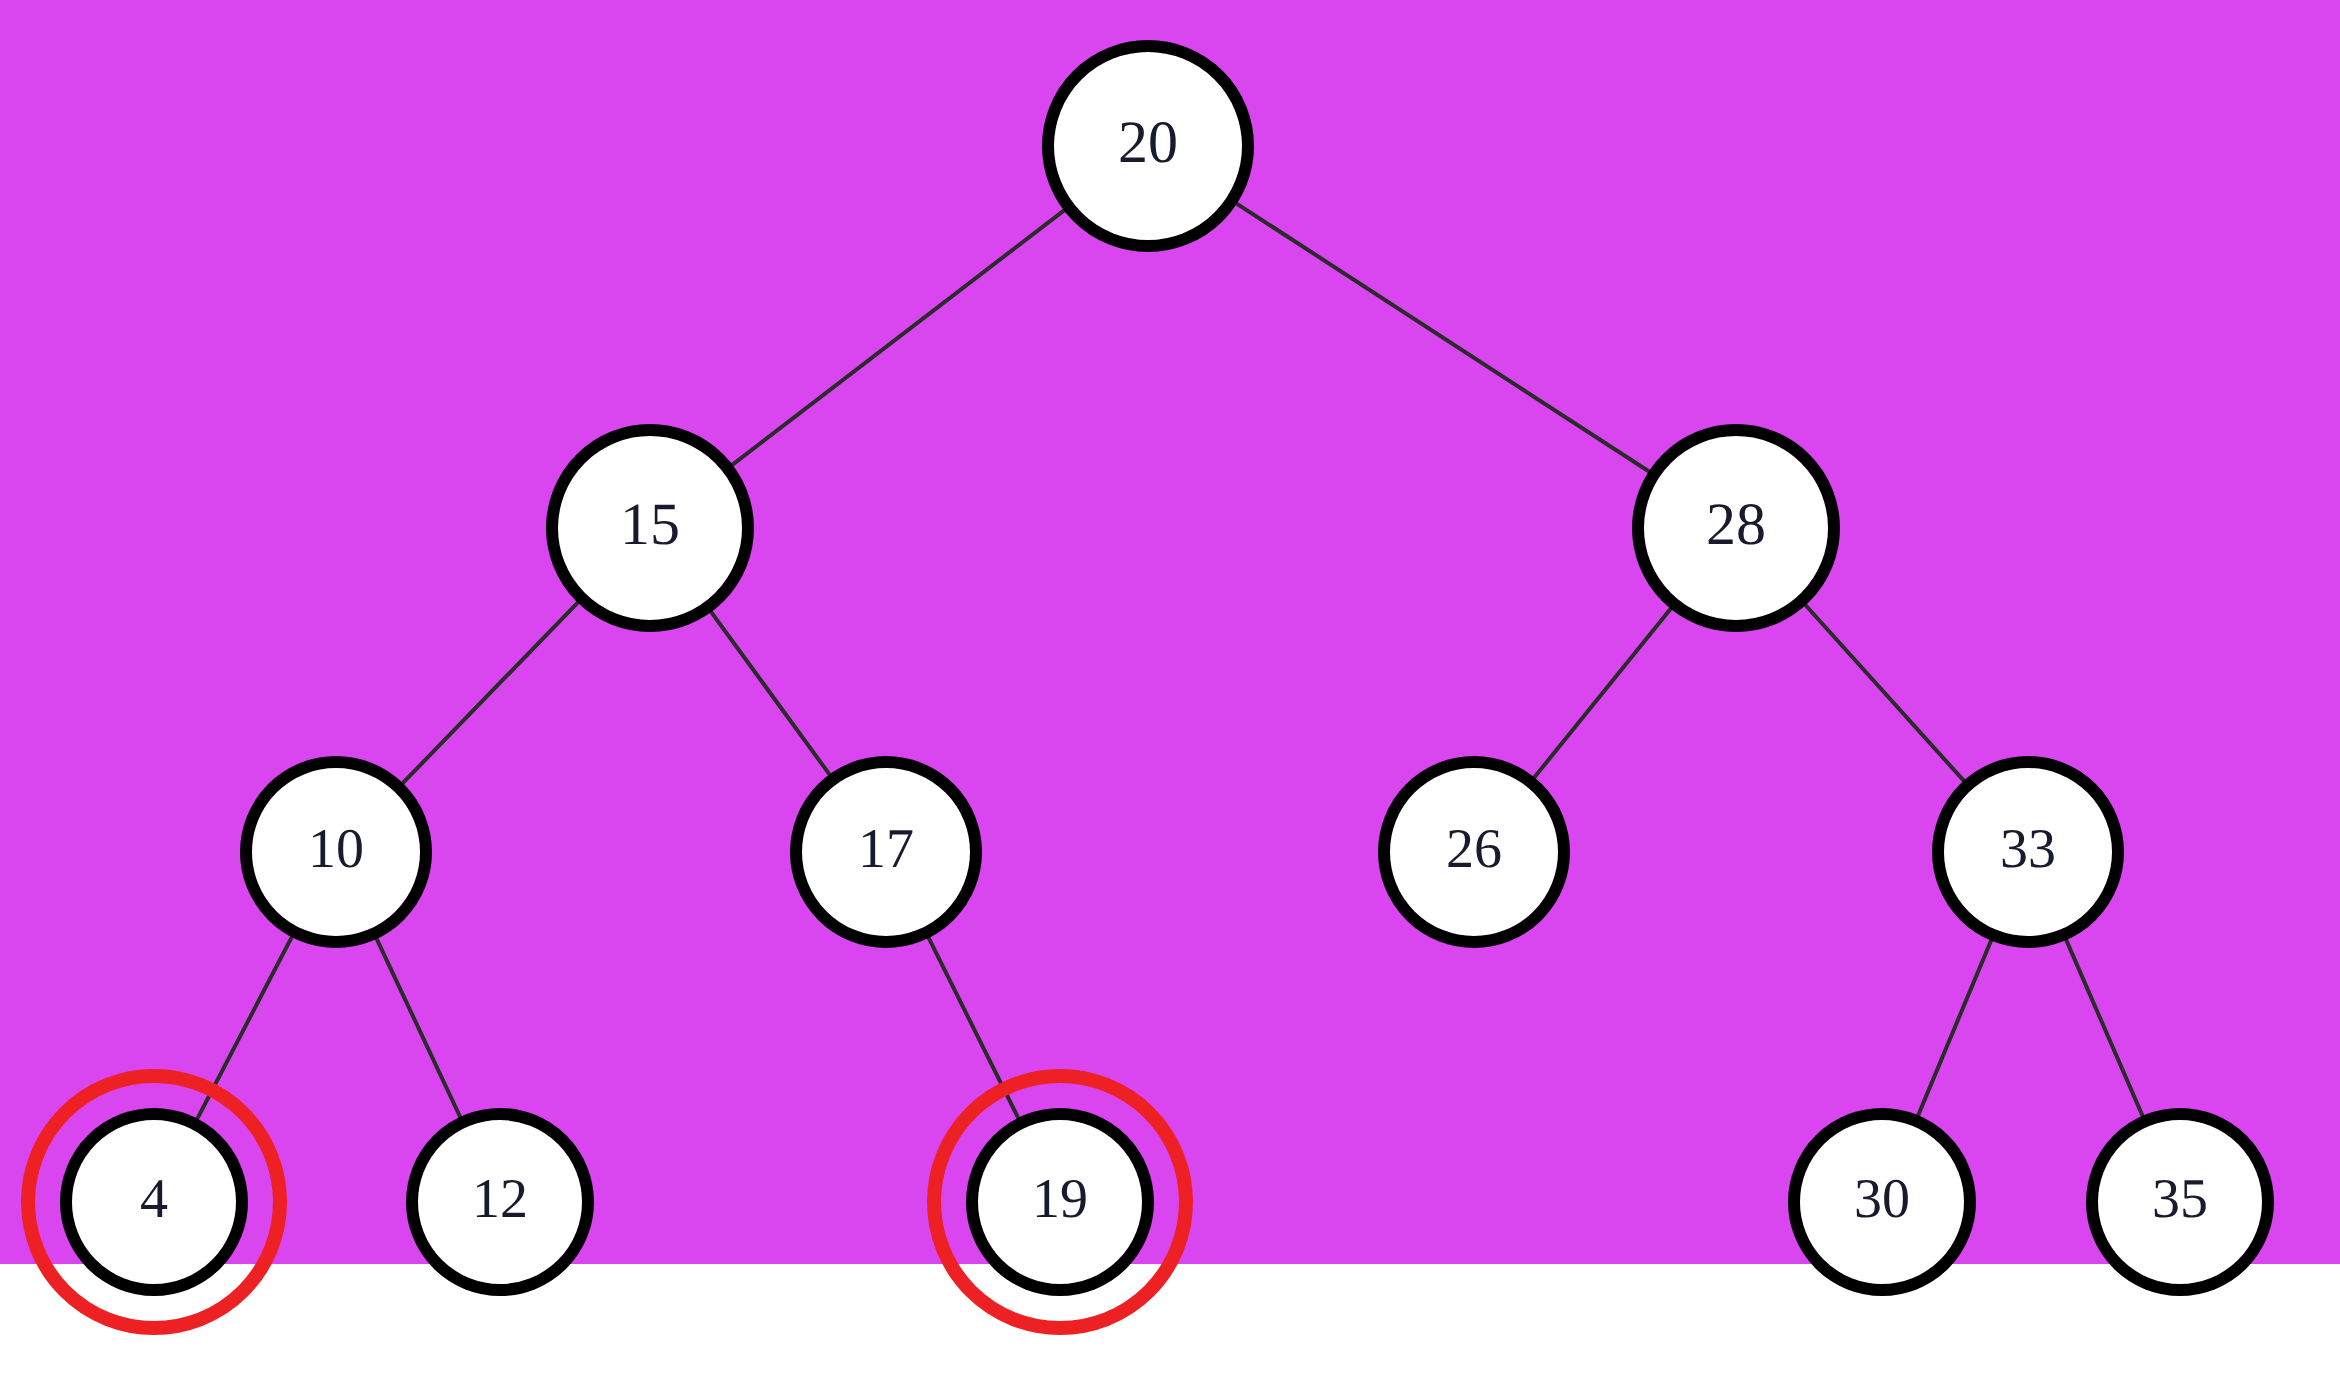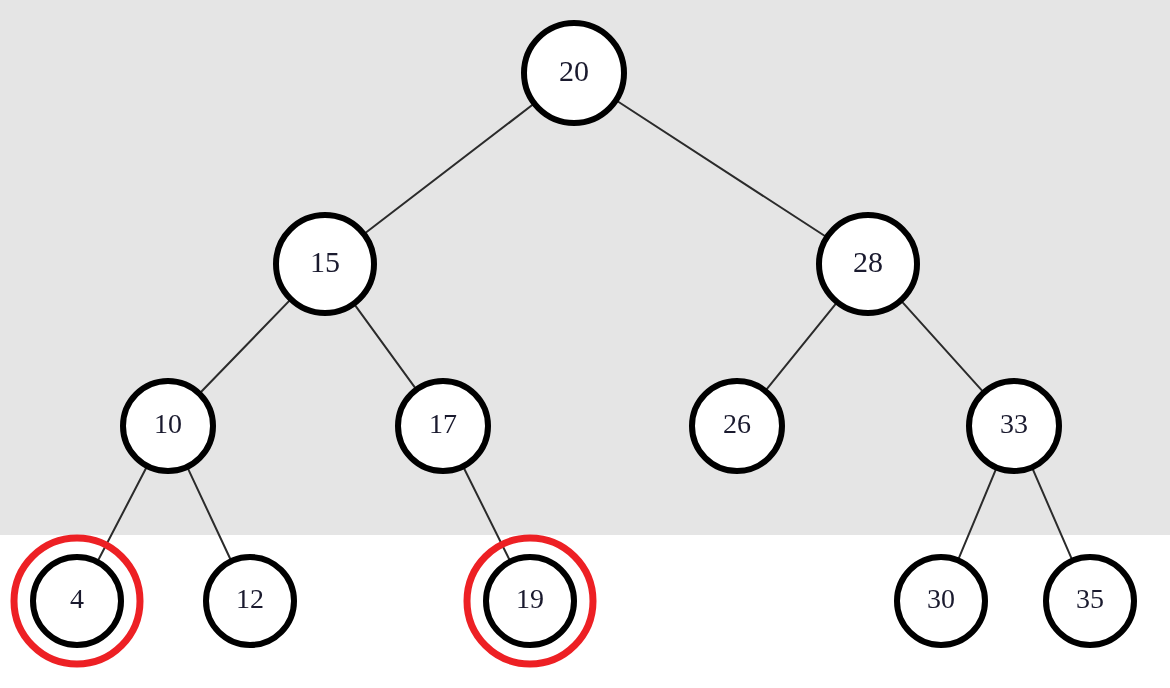--- a/index.html
+++ b/index.html
@@ -9,22 +9,22 @@
   }
   body {
     width: 1170px;
     height: 688px;
     font-family: "Liberation Serif", "DejaVu Serif", serif;
     overflow: hidden;
   }
   #tree-figure {
     position: relative;
     width: 1170px;
-    height: 535px;
-    background: #e5e5e5;
+    height: 632px;
+    background: #d946ef;
   }
   svg#tree-svg {
     display: block;
     width: 1170px;
     height: 688px;
   }
   .edge-line {
     stroke: #2b2b2b;
     stroke-width: 2;
     fill: none;

